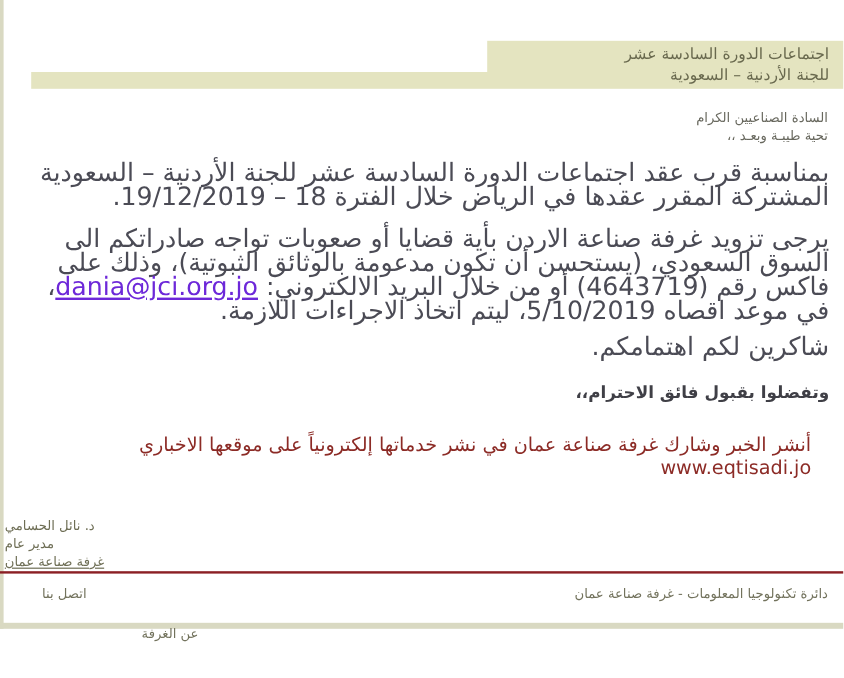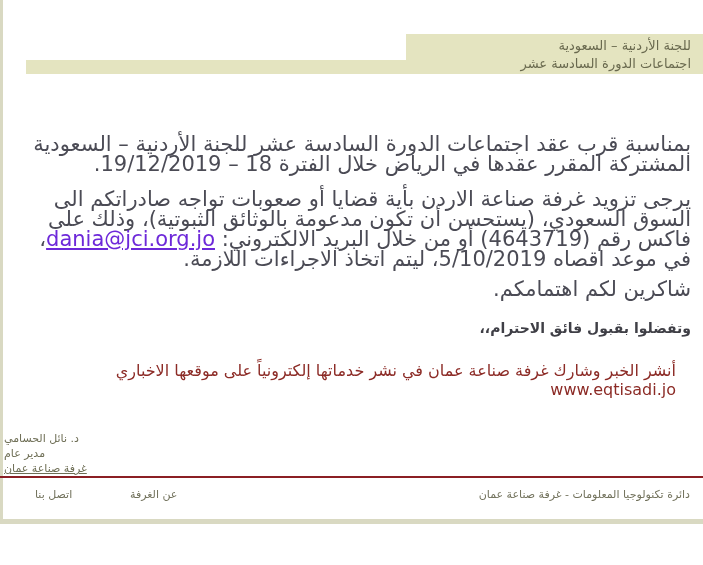--- a/index.html
+++ b/index.html
@@ -37,37 +37,41 @@
 
   .signature { position:absolute; top:431px; left:4px; width:90px; direction:rtl;
                text-align:left; font-size:11px; line-height:15px; color:#6e6e55; }
   .sig-org { text-decoration:underline; }
 
   .rule { position:absolute; top:476px; left:0; width:703px; height:2px; background:#8b1f24; }
 
   .footer-item { position:absolute; top:488px; direction:rtl; font-size:11px;
                  color:#72725c; text-decoration:none; }
   .f-contact { left:35px; cursor:pointer; }
-  .f-about   { left:130px; cursor:pointer; }
+  .f-about   { left:118px; cursor:pointer;margin-top:34px; }
   .f-dept    { right:13px; }
 </style>
 </head>
 <body>
 
 <div class="screen">
 
   <div class="frame"></div>
 
   <div class="title-box"></div>
   <div class="title-strip"></div>
   <div class="page-title">
+    <div>اجتماعات الدورة السادسة عشر</div>
     <div>للجنة الأردنية – السعودية</div>
-    <div>اجتماعات الدورة السادسة عشر</div>
   </div>
 
+  <div class="greeting">
+    <div>السادة الصناعيين الكرام</div>
+    <div>تحية طيبـة وبعـد ،،</div>
+  </div>
 
   <div class="para p1">بمناسبة قرب عقد اجتماعات الدورة السادسة عشر للجنة الأردنية – السعودية المشتركة المقرر عقدها في الرياض خلال الفترة 18 – 19/12/2019.</div>
 
   <div class="para p2">
     <span>يرجى تزويد غرفة صناعة الاردن بأية قضايا أو صعوبات تواجه صادراتكم الى السوق السعودي، (يستحسن أن تكون مدعومة بالوثائق الثبوتية)، وذلك على فاكس رقم (4643719) أو من خلال البريد الالكتروني: </span><a class="email-link">dania@jci.org.jo</a><span>، في موعد اقصاه 5/10/2019، ليتم اتخاذ الاجراءات اللازمة.</span>
   </div>
 
   <div class="para thanks">شاكرين لكم اهتمامكم.</div>
 
   <div class="closing">وتفضلوا بقبول فائق الاحترام،،</div>

